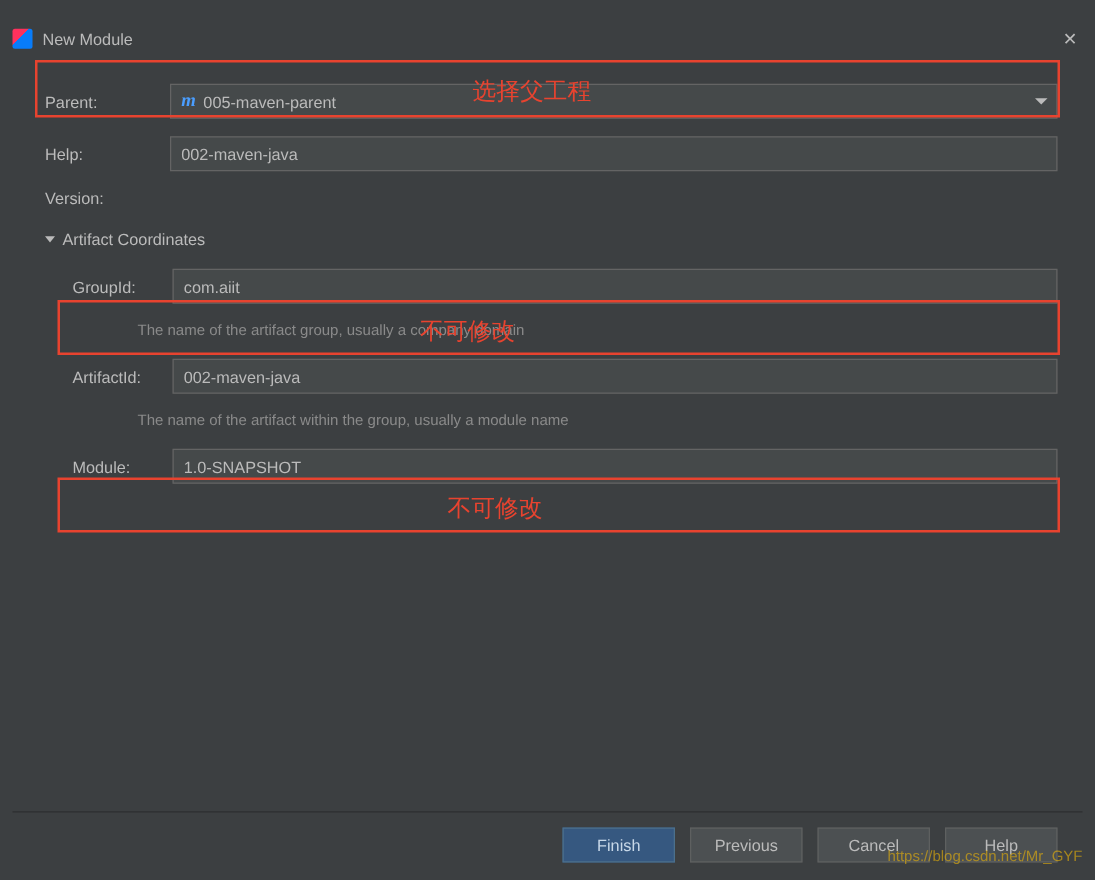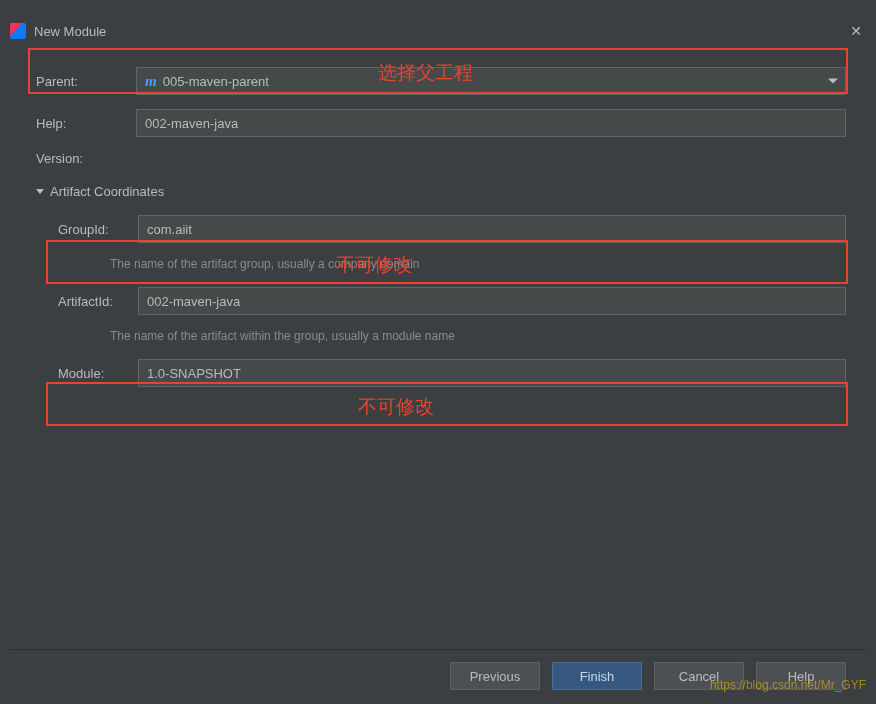--- a/index.html
+++ b/index.html
@@ -259,19 +259,19 @@
 
 <div class="red-box" style="left:46px; top:240px; width:802px; height:44px;"></div>
 <div class="red-text" style="left:336px; top:252px;">不可修改</div>
 
 <div class="red-box" style="left:46px; top:382px; width:802px; height:44px;"></div>
 <div class="red-text" style="left:358px; top:394px;">不可修改</div>
 
 <div class="hr"></div>
 
 <div class="button-bar">
+  <div class="btn primary">Finish</div>
   <div class="btn">Previous</div>
-  <div class="btn primary">Finish</div>
   <div class="btn">Cancel</div>
   <div class="btn">Help</div>
 </div>
 
 <div class="watermark">https://blog.csdn.net/Mr_GYF</div>
 
 </body></html>

